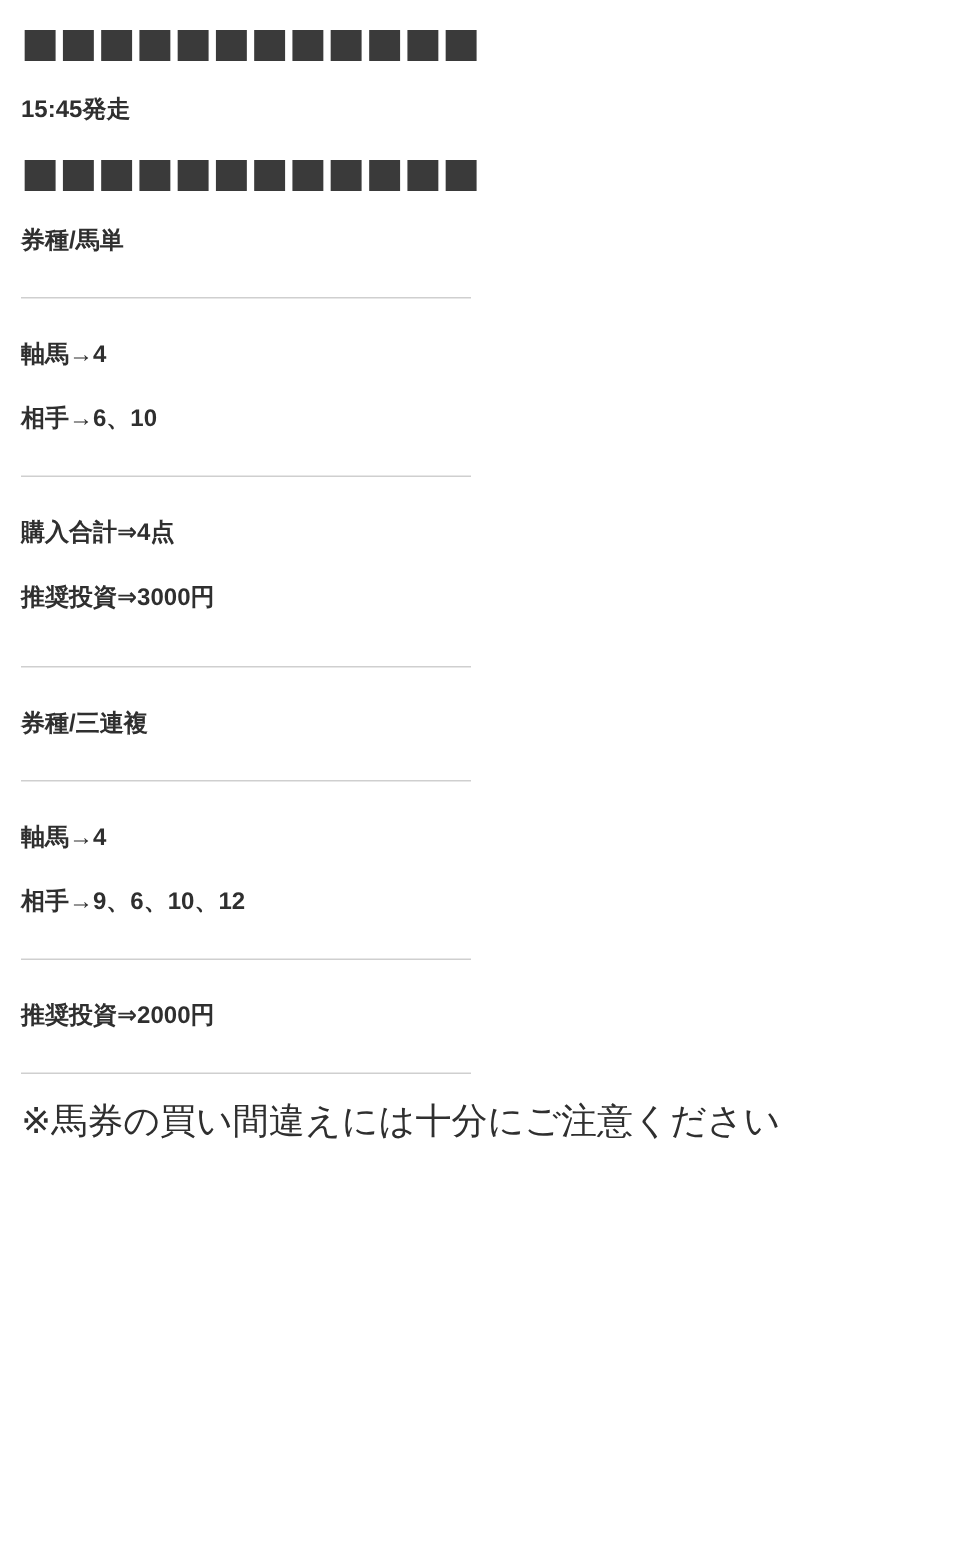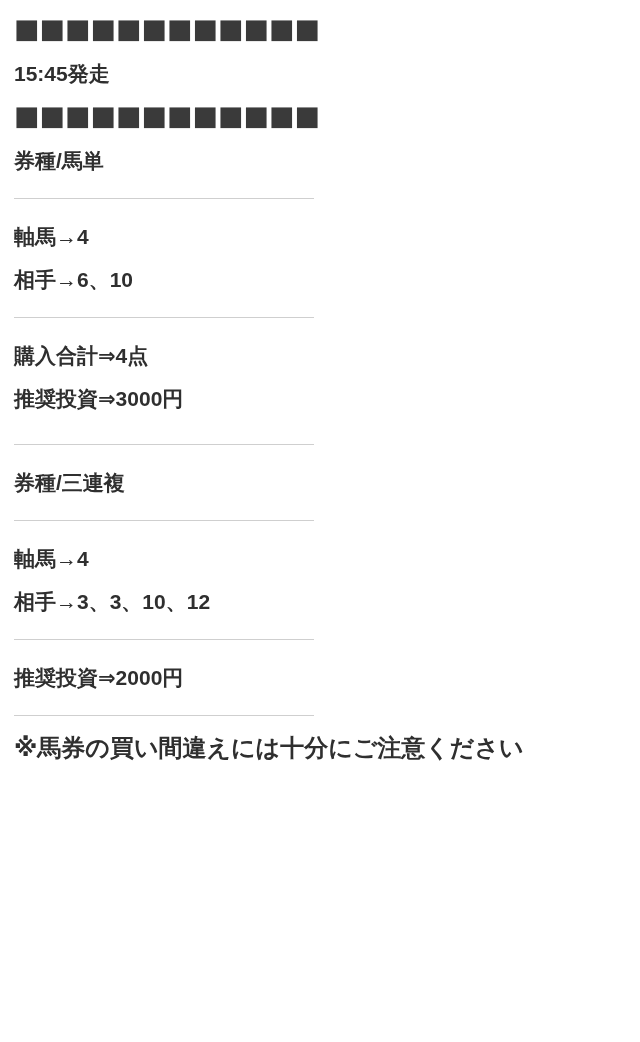--- a/index.html
+++ b/index.html
@@ -23,21 +23,21 @@
   .block-bar {
     font-size: 27px;
     line-height: 30px;
     letter-spacing: 0px;
     color: #3a3a3a;
     white-space: nowrap;
     font-family: "DejaVu Sans", sans-serif;
     margin: 0 0 8px 0;
   }
   .line {
-    font-size: 21px;
+    font-size: 16px;
     line-height: 43px;
     color: #2f2f2f;
     font-weight: bold;
     white-space: nowrap;
     margin: 0;
     font-family: "Liberation Sans", "DejaVu Sans", sans-serif;
   }
   .hr {
     border: none;
     border-top: 1px solid #cfcfcf;
@@ -45,21 +45,21 @@
     width: 300px;
     height: 0;
   }
   .hr.wide-gap-top {
     margin-top: 24px;
   }
   .gap-sm { height: 6px; }
   .note {
     font-size: 24px;
     line-height: 32px;
-    font-weight: bold;
+    font-weight: normal;
     color: #2f2f2f;
     white-space: nowrap;
     margin: 0;
   }
 </style>
 </head>
 <body>
 
 <div class="page">
 
@@ -85,21 +85,21 @@
   </div>
 
   <hr class="hr wide-gap-top">
 
   <div>
     <p class="line">券種/三連複</p>
 
     <hr class="hr">
 
     <p class="line">軸馬→4</p>
-    <p class="line">相手→3、3、10、12</p>
+    <p class="line">相手→9、6、10、12</p>
 
     <hr class="hr">
 
     <p class="line">推奨投資⇒2000円</p>
   </div>
 
   <hr class="hr">
 
   <p class="note">※馬券の買い間違えには十分にご注意ください</p>
 

